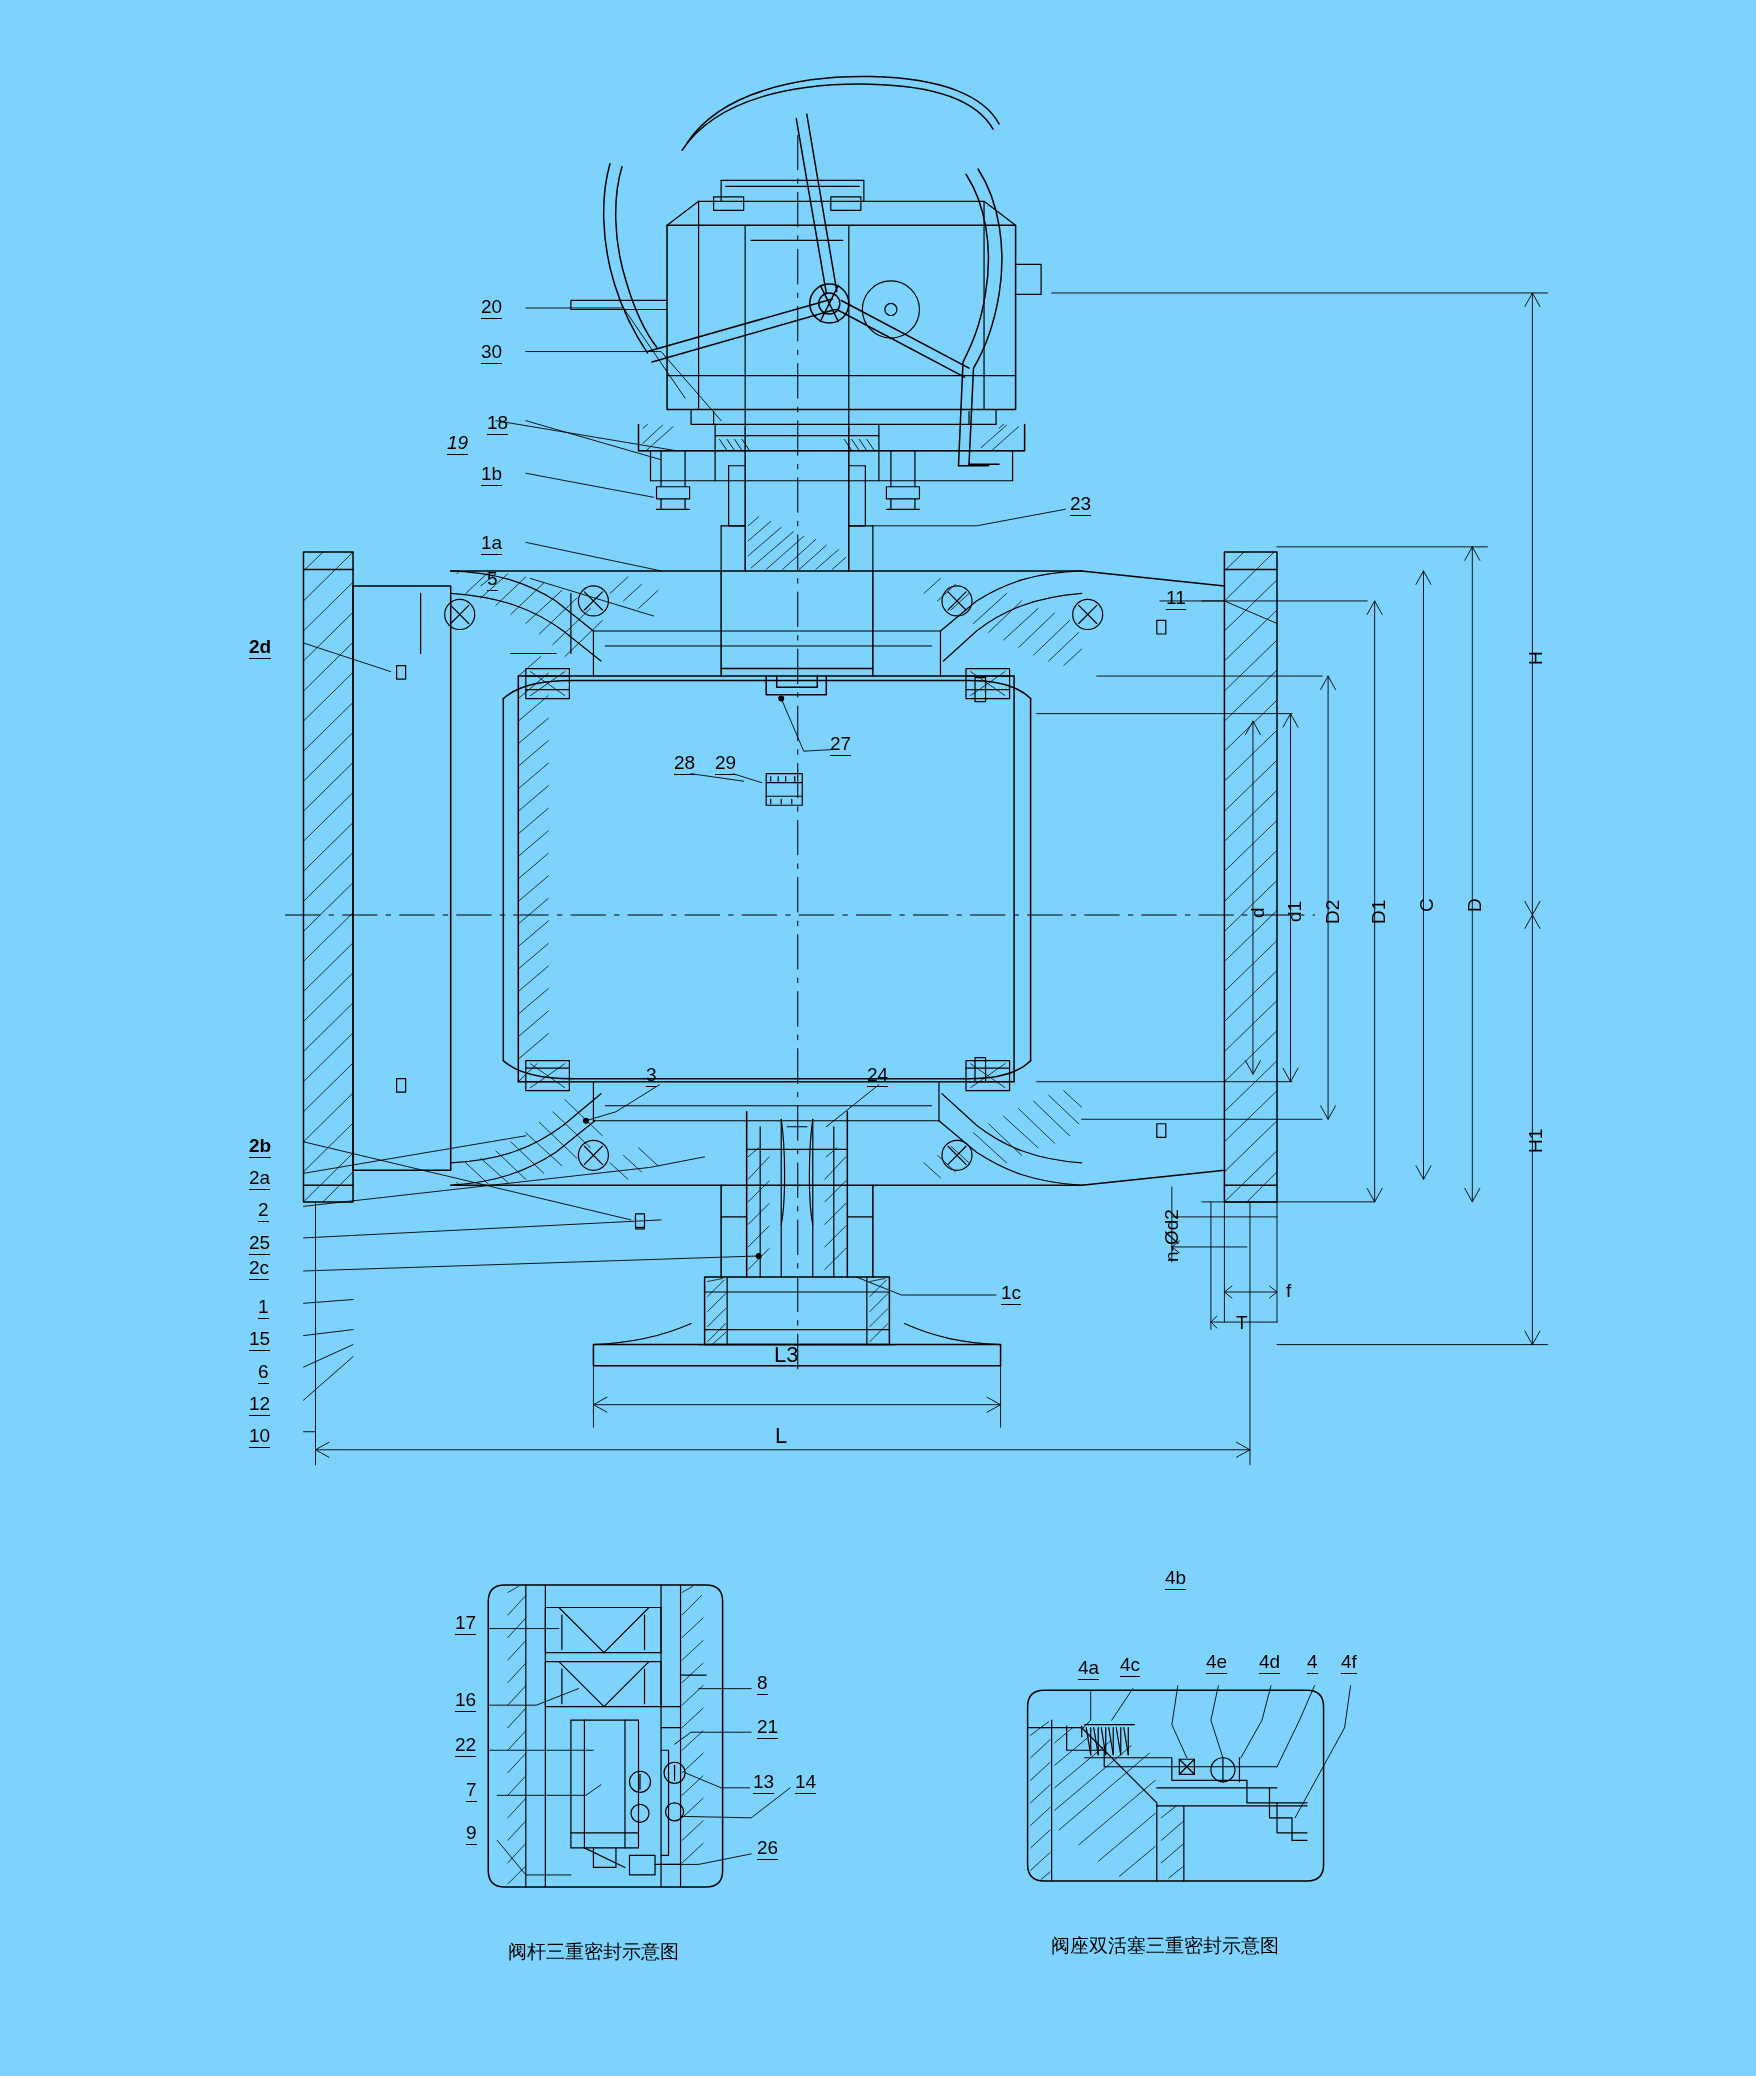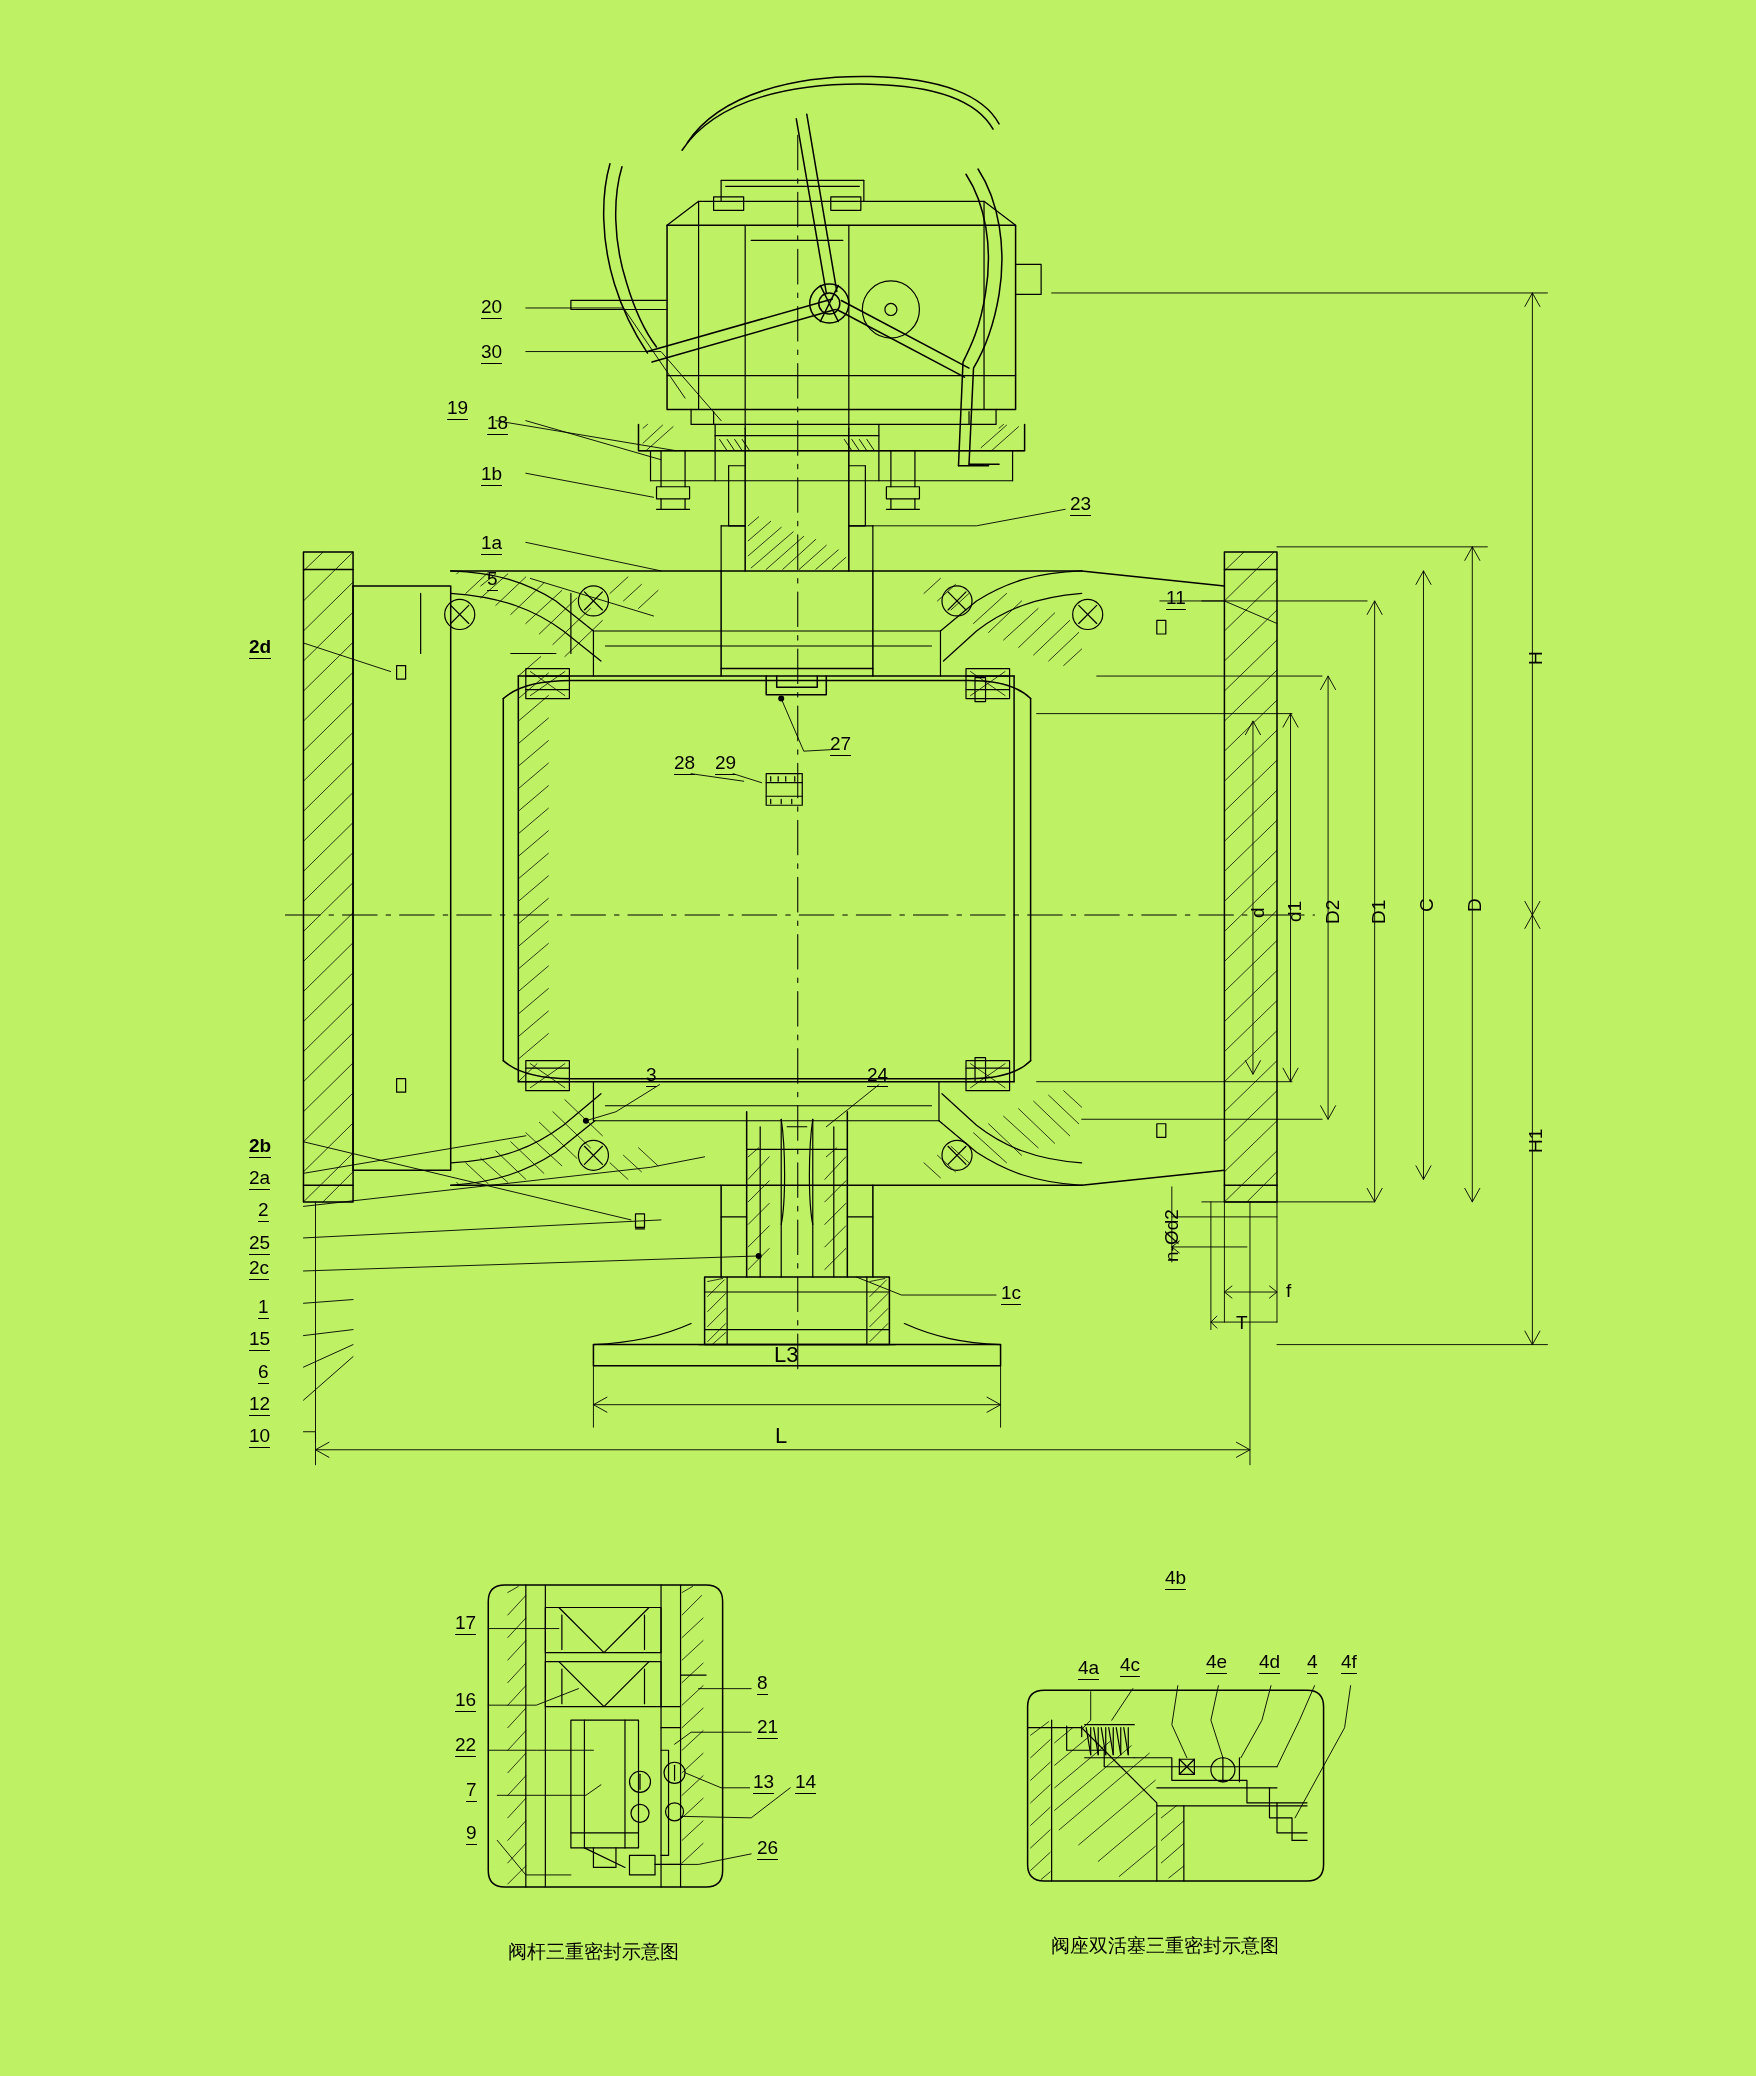--- a/index.html
+++ b/index.html
@@ -10,21 +10,21 @@
     width: 1757px;
     height: 2077px;
     font-family: "Liberation Sans", sans-serif;
     color: #000000;
     overflow: hidden;
   }
   #sheet {
     position: relative;
     width: 1757px;
     height: 2077px;
-    background: #bef264;
+    background: #7dd3fc;
     text-align: right;
   }
   svg.dwg {
     position: absolute;
     left: 0; top: 0;
     width: 1757px;
     height: 2077px;
   }
   .lbl {
     position: absolute;
@@ -558,21 +558,21 @@
       <path d="M1692,2244 L1680,2290 L1652,2340"></path>
       <path d="M1750,2244 L1730,2290 L1700,2352"></path>
       <path d="M1798,2244 L1790,2300 L1724,2420"></path>
     </g>
 
   </g>
 </svg>
 
 <div class="lbl u" style="left:481px; top:297px;">20</div>
 <div class="lbl u" style="left:481px; top:342px;">30</div>
-<div class="lbl u" style="left:447px; top:398px;">19</div>
+<div class="lbl u" style="left:447px; top:433px;font-style:italic;">19</div>
 <div class="lbl u" style="left:487px; top:413px;">18</div>
 <div class="lbl u" style="left:481px; top:464px;">1b</div>
 <div class="lbl u" style="left:481px; top:533px;">1a</div>
 <div class="lbl u" style="left:487px; top:569px;">5</div>
 <div class="lbl u b" style="left:249px; top:637px;">2d</div>
 
 <div class="lbl u b" style="left:249px; top:1136px;">2b</div>
 <div class="lbl u" style="left:249px; top:1168px;">2a</div>
 <div class="lbl u" style="left:258px; top:1200px;">2</div>
 <div class="lbl u" style="left:249px; top:1258px;">2c</div>

